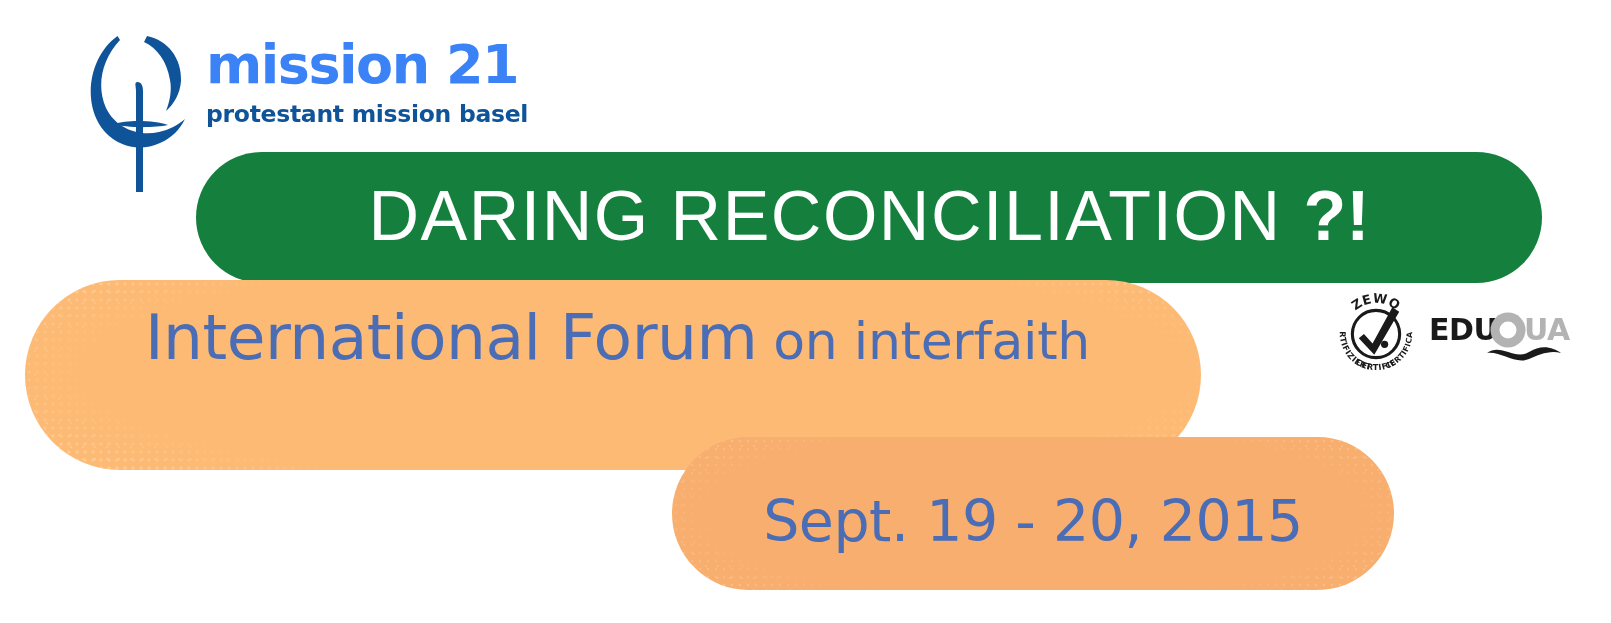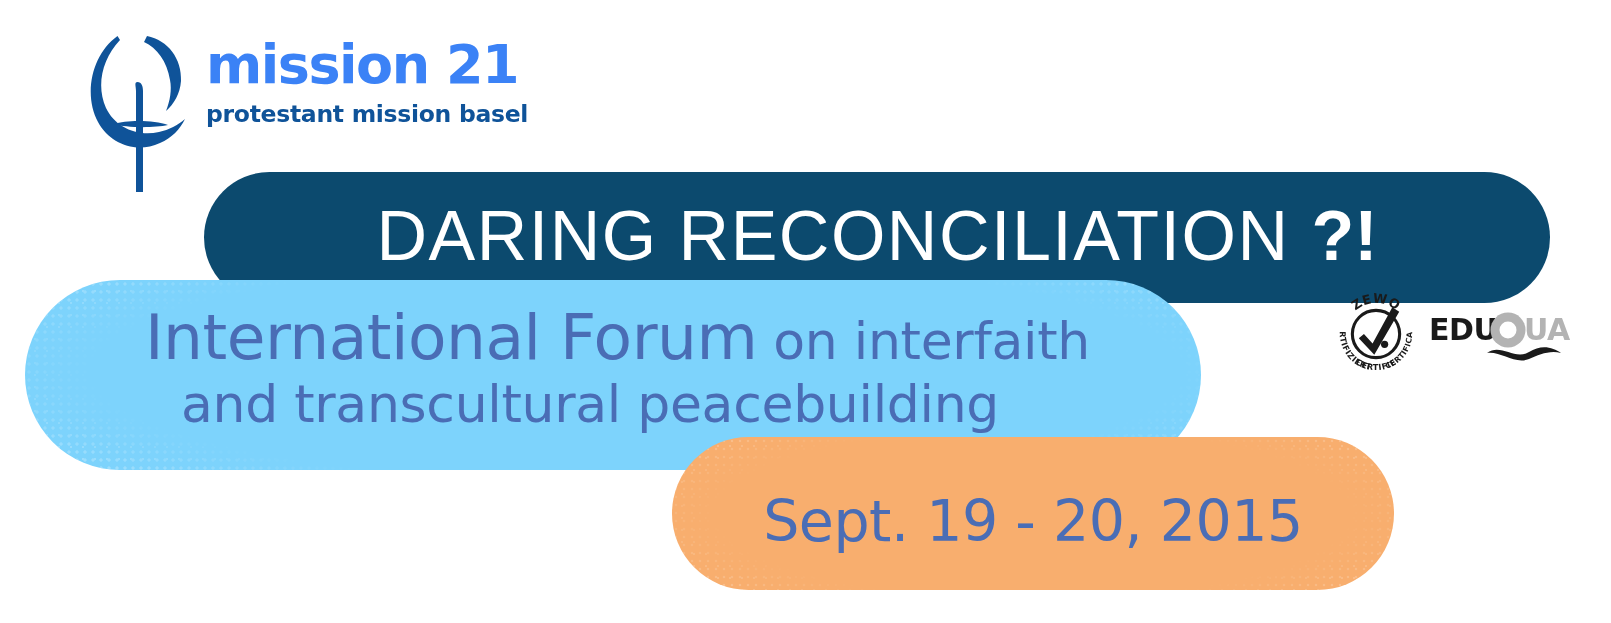--- a/index.html
+++ b/index.html
@@ -67,27 +67,26 @@
     line-height: 1;
     margin-top: 11px;
     white-space: nowrap;
     text-align: left;
     width: 286px;
   }
 
   
   #blue-band {
     position: absolute;
-    left: 204px;
+    left: 196px;
     top: 152px;
     width: 1346px;
     height: 131px;
-    background: #0c4a6e;
+    background: #15803d;
     border-radius: 70px;
-    margin-top: 20px;
   }
   #blue-band .stipple {
     background-image:
       radial-gradient(circle at 50% 50%, #ffffff 1.3px, transparent 1.5px),
       radial-gradient(circle at 50% 50%, #ffffff 1.0px, transparent 1.2px);
     background-size: 9px 9px, 13px 13px;
     background-position: 0 0, 5px 4px;
     -webkit-mask-image:
       radial-gradient(120% 150% at 50% 50%, transparent 52%, #000 92%);
     mask-image:
@@ -119,21 +118,21 @@
     letter-spacing: 0px;
   }
 
   
   #beige-band {
     position: absolute;
     left: 25px;
     top: 280px;
     width: 1176px;
     height: 190px;
-    background: #7dd3fc;
+    background: #fdba74;
     border-radius: 96px;
   }
   #beige-band .stipple {
     background-image:
       radial-gradient(circle at 50% 50%, #ffffff 1.5px, transparent 1.7px),
       radial-gradient(circle at 50% 50%, #ffffff 1.1px, transparent 1.3px);
     background-size: 8px 8px, 12px 12px;
     background-position: 0 0, 4px 5px;
     -webkit-mask-image:
       radial-gradient(105% 135% at 52% 48%, transparent 44%, #000 90%);
@@ -270,21 +269,20 @@
       <span id="blue-title-mark">?!</span>
     </div>
   </div>
 
   <div id="beige-band">
     <div class="stipple"></div>
     <div id="beige-text">
       <div id="forum-line1">
         <span id="forum-strong">International Forum</span><span id="forum-rest">on interfaith</span>
       </div>
-      <div id="forum-line2">and transcultural peacebuilding</div>
     </div>
   </div>
 
   <div id="orange-band">
     <div class="stipple"></div>
     <div id="orange-date">Sept. 19 - 20, 2015</div>
   </div>
 
   <div id="seals">
 

